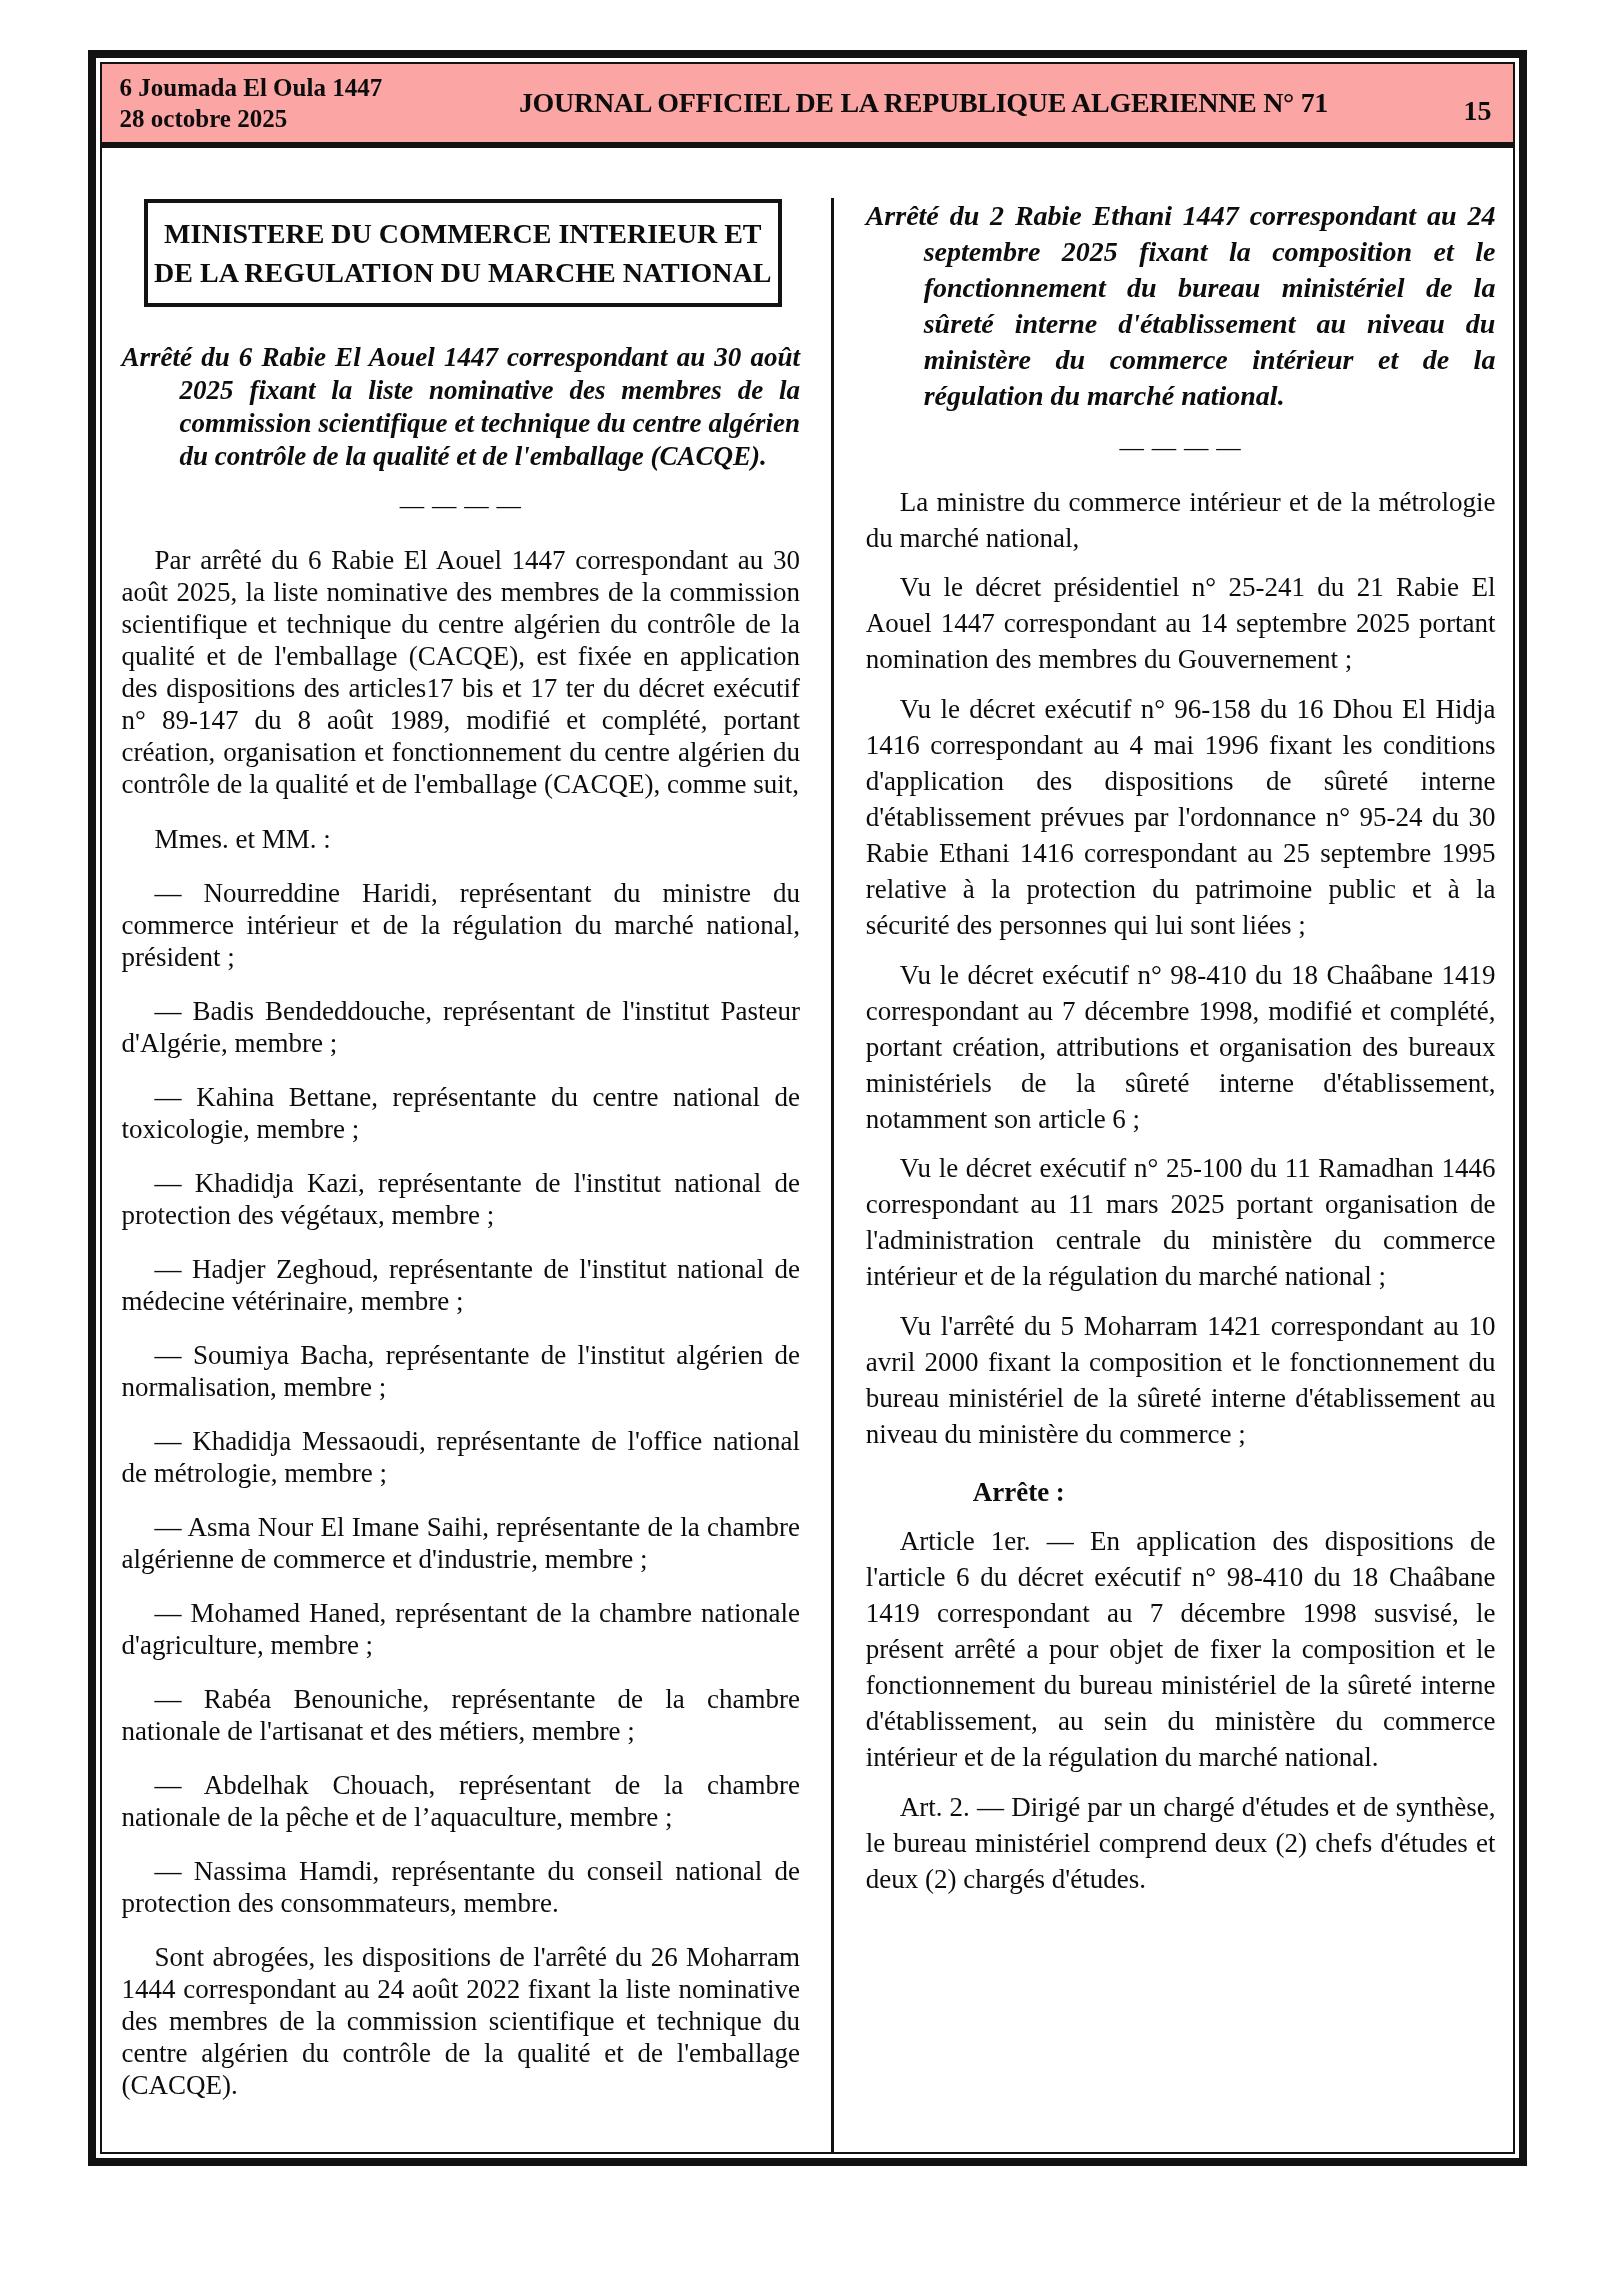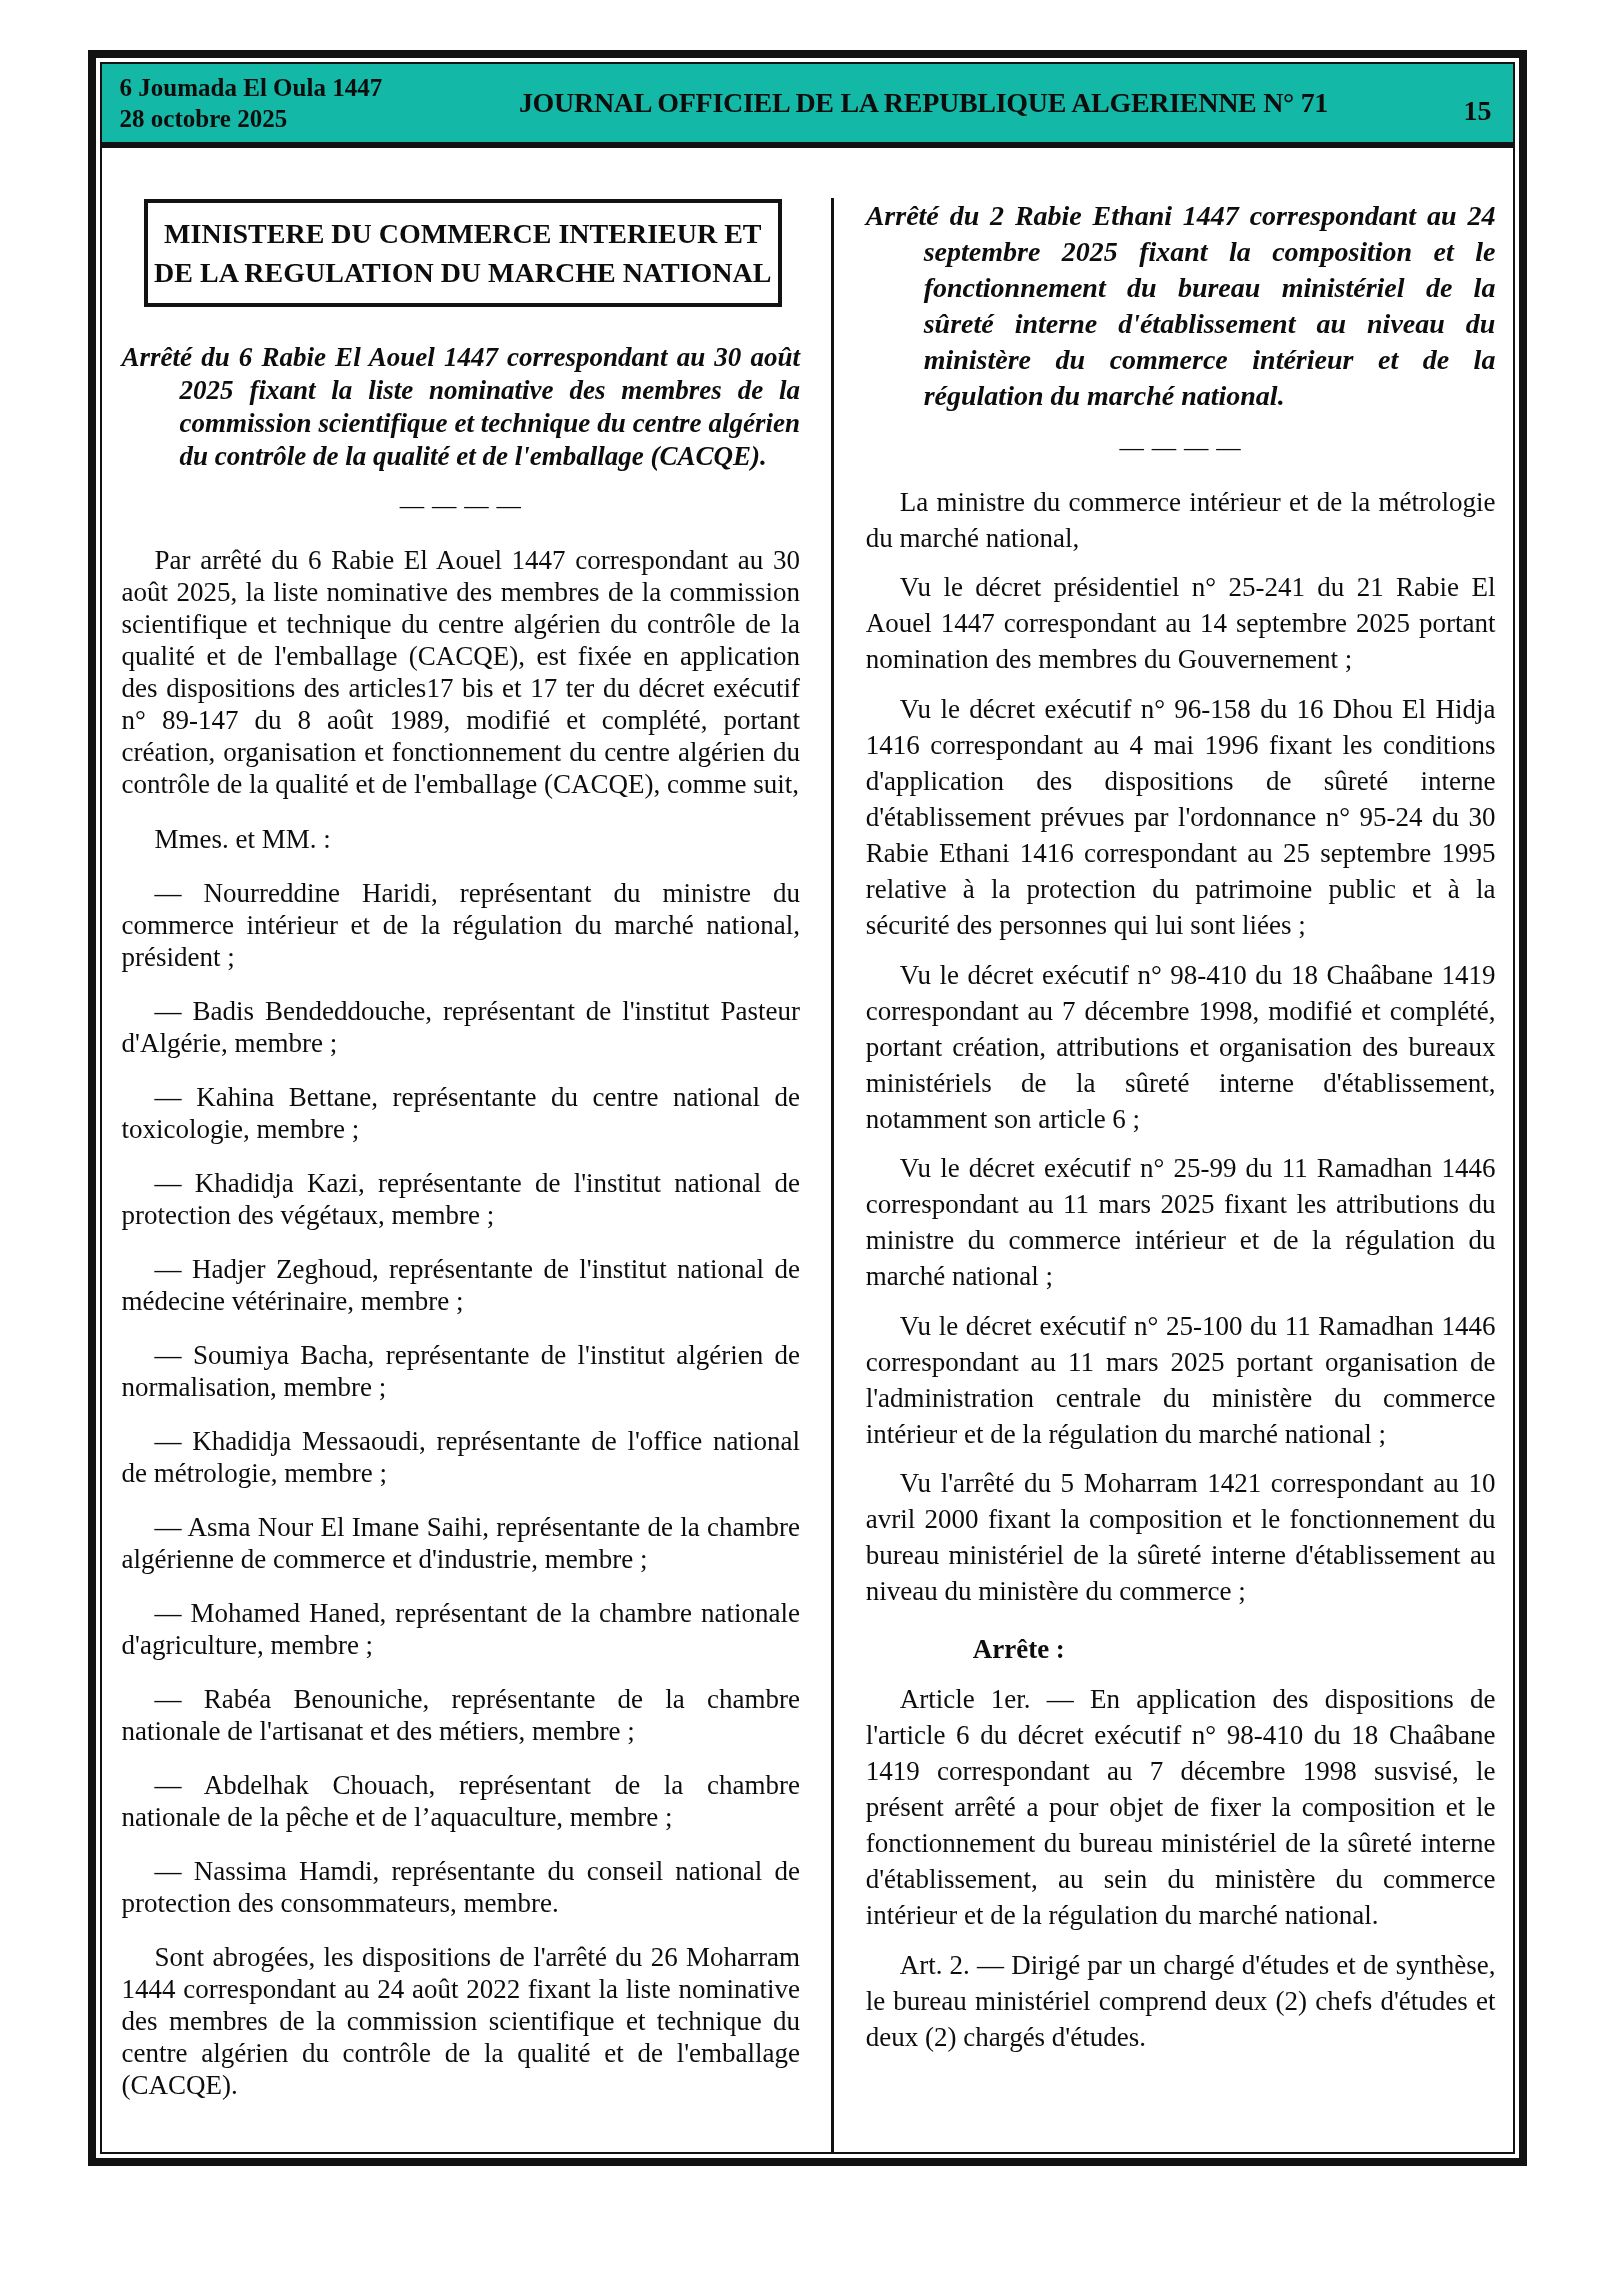--- a/index.html
+++ b/index.html
@@ -1,20 +1,20 @@
 <!DOCTYPE html>
 <html style="font-size:14.5px"><head>
 <meta charset="utf-8">
 <style>
   html,body{margin:0;padding:0;}
   body{background:#ffffff;font-family:"Liberation Serif","DejaVu Serif",serif;color:#0d0d0d;}
   .page{position:relative;width:1615px;height:2285px;background:#ffffff;overflow:hidden;}
   .page-frame{position:absolute;left:88px;top:50px;width:1423px;height:2100px;border:8.1px solid #121212;}
   .inner-frame{position:absolute;inset:3.6px;border:2.7px solid #121212;display:flex;flex-direction:column;overflow:hidden;}
-  .header-bar{height:84px;flex:0 0 auto;background:#14b8a6;border-bottom:6.3px solid #121212;
+  .header-bar{height:84px;flex:0 0 auto;background:#fca5a5;border-bottom:6.3px solid #121212;
     display:flex;align-items:center;font-weight:bold;padding:0 22px 0 18px;box-sizing:border-box;}
   .header-date{width:299px;font-size:25px;line-height:31px;}
   .journal-title{flex:1;text-align:center;font-size:28px;letter-spacing:-0.3px;white-space:nowrap;}
   .page-number{width:63px;text-align:right;font-size:28px;margin-top:16px;}
   .content-columns{flex:1;display:flex;overflow:hidden;gap:8px;}
   .col{box-sizing:border-box;}
   .col-left{width:721px;padding:50px 22.6px 0 20px;font-size:27px;line-height:32px;}
   .column-divider{width:3.6px;background:#121212;margin-top:50px;flex:0 0 auto;}
   .col-right{flex:1;padding:50px 18px 0 23.5px;font-size:27px;line-height:36px;}
   .ministry-box{border:4.5px solid #121212;margin:1.8px 18px 34px 22px;padding:11px 5.4px;
@@ -71,21 +71,20 @@
 
         <div class="column-divider"></div>
 
         <div class="col col-right">
           <p class="arrete-title">Arrêté du 2 Rabie Ethani 1447 correspondant au 24 septembre 2025 fixant la composition et le fonctionnement du bureau ministériel de la sûreté interne d'établissement au niveau du ministère du commerce intérieur et de la régulation du marché national.</p>
           <div class="dash-separator">— — — —</div>
           <p class="para">La ministre du commerce intérieur et de la métrologie du marché national,</p>
             <p class="para">Vu le décret présidentiel n° 25-241 du 21 Rabie El Aouel 1447 correspondant au 14 septembre 2025 portant nomination des membres du Gouvernement&nbsp;;</p>
             <p class="para">Vu le décret exécutif n° 96-158 du 16 Dhou El Hidja 1416 correspondant au 4 mai 1996 fixant les conditions d'application des dispositions de sûreté interne d'établissement prévues par l'ordonnance n° 95-24 du 30 Rabie Ethani 1416 correspondant au 25 septembre 1995 relative à la protection du patrimoine public et à la sécurité des personnes qui lui sont liées&nbsp;;</p>
             <p class="para">Vu le décret exécutif n° 98-410 du 18 Chaâbane 1419 correspondant au 7 décembre 1998, modifié et complété, portant création, attributions et organisation des bureaux ministériels de la sûreté interne d'établissement, notamment son article 6&nbsp;;</p>
-            <p class="para">Vu le décret exécutif n° 25-99 du 11 Ramadhan 1446 correspondant au 11 mars 2025 fixant les attributions du ministre du commerce intérieur et de la régulation du marché national&nbsp;;</p>
             <p class="para">Vu le décret exécutif n° 25-100 du 11 Ramadhan 1446 correspondant au 11 mars 2025 portant organisation de l'administration centrale du ministère du commerce intérieur et de la régulation du marché national&nbsp;;</p>
             <p class="para">Vu l'arrêté du 5 Moharram 1421 correspondant au 10 avril 2000 fixant la composition et le fonctionnement du bureau ministériel de la sûreté interne d'établissement au niveau du ministère du commerce&nbsp;;</p>
           <p class="arrete-label">Arrête&nbsp;:</p>
           <p class="para">Article 1er. — En application des dispositions de l'article 6 du décret exécutif n° 98-410 du 18 Chaâbane 1419 correspondant au 7 décembre 1998 susvisé, le présent arrêté a pour objet de fixer la composition et le fonctionnement du bureau ministériel de la sûreté interne d'établissement, au sein du ministère du commerce intérieur et de la régulation du marché national.</p>
             <p class="para">Art. 2. — Dirigé par un chargé d'études et de synthèse, le bureau ministériel comprend deux (2) chefs d'études et deux (2) chargés d'études.</p>
         </div>
 
       </div>
     </div>
   </div>

